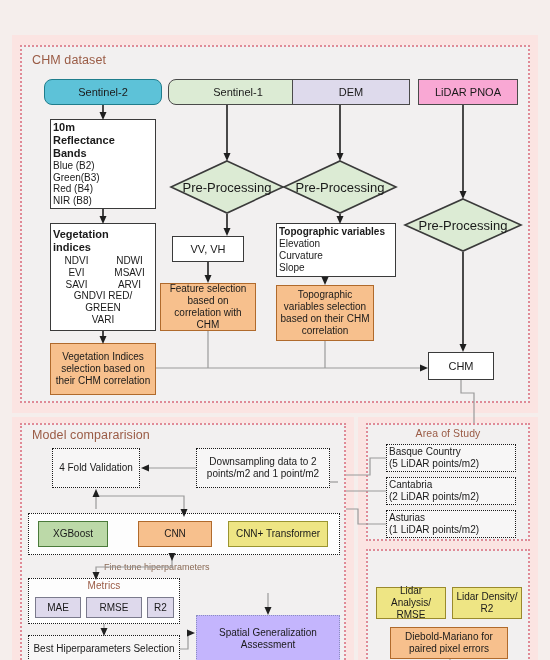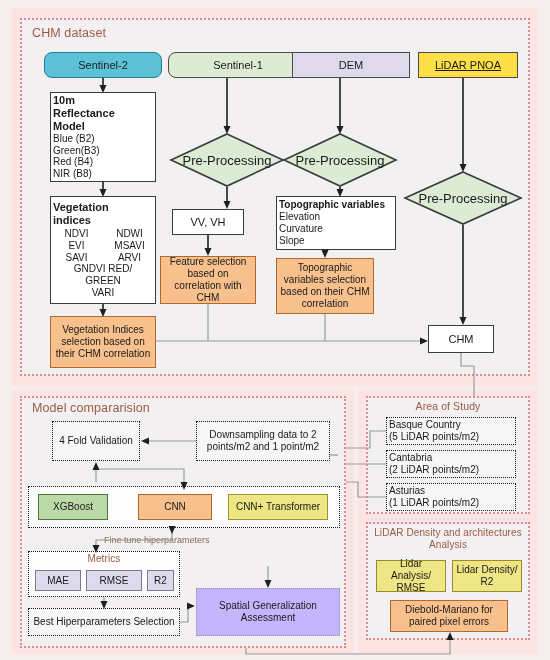--- a/index.html
+++ b/index.html
@@ -2,21 +2,21 @@
 <html><head>
 <meta charset="utf-8">
 <style>
   html,body{margin:0;padding:0;}
   body{
     width:550px;height:660px;
     background:#f5eeec;
     font-family:"Liberation Sans","DejaVu Sans",sans-serif;
     position:relative;overflow:hidden;
   }
-  #root{position:absolute;inset:0;}
+  #root{position:absolute;inset:0;margin-top:27px;}
 
   
   .backdrop{position:absolute;background:#fbe4e2;}
 
   
   .panel{
     position:absolute;
     border:2px dotted #e08a96;
     background:#f2f0f0;
     box-sizing:border-box;
@@ -40,21 +40,21 @@
     line-height:1.18;
     padding:1px 2px;
   }
   .solid{border:1.6px solid #3a3a3a;background:#ffffff;}
   .dotted{border:1.7px dotted #1a1a1a;background:#f7f6f6;}
   .thin{border:1.3px solid #6c6c7a;}
 
   .f-s2{background:#5dc2d8;border-color:#1f7d8c;}
   .f-s1{background:#dcebd4;border-color:#4a4a4a;}
   .f-dem{background:#dedaec;border-color:#4a4a4a;}
-  .f-lidar{background:#fde047;border-color:#4a4a4a;text-decoration:underline;}
+  .f-lidar{background:#f9a8d4;border-color:#4a4a4a;}
   .f-orange{background:#f7c08d;border-color:#b06a2c;}
   .f-green{background:#bcd9a8;border-color:#4a7a3a;}
   .f-yellow{background:#eee584;border-color:#9a9430;}
   .f-cyan{background:#c4b5fd;border-color:#8a8fc0;}
   .f-lav{background:#ded9ec;border-color:#7a7a8c;}
   .f-yel2{background:#eee584;border-color:#9a8a2c;}
 
   .b{font-weight:bold;}
   .fs10{font-size:10px;}
   .fs11{font-size:11px;}
@@ -104,21 +104,21 @@
 
   <div class="node solid f-s2 fs11" style="left:44px;top:52px;width:118px;height:26px;border-radius:8px;">Sentinel-2</div>
   <div class="node solid f-s1 fs11" style="left:168px;top:52px;width:140px;height:26px;border-radius:8px;">Sentinel-1</div>
   <div class="node solid f-dem fs11" style="left:292px;top:52px;width:118px;height:26px;">DEM</div>
   <div class="node solid f-lidar fs11" style="left:418px;top:52px;width:100px;height:26px;">LiDAR PNOA</div>
 
   <div class="node solid" style="left:50px;top:92px;width:106px;height:90px;">
     <div class="col2">
       <div class="b fs11">10m</div>
       <div class="b fs11">Reflectance</div>
-      <div class="b fs11">Model</div>
+      <div class="b fs11">Bands</div>
       <div class="fs10">Blue (B2)</div>
       <div class="fs10">Green(B3)</div>
       <div class="fs10">Red (B4)</div>
       <div class="fs10">NIR (B8)</div>
     </div>
   </div>
 
   <div class="node solid" style="left:50px;top:196px;width:106px;height:108px;">
     <div class="col2">
       <div class="b fs11">Vegetation</div>
@@ -284,21 +284,20 @@
     </div>
   </div>
   <div class="node dotted fs10" style="left:386px;top:483px;width:130px;height:28px;">
     <div class="col2">
       <div>Asturias</div>
       <div>(1 LiDAR points/m2)</div>
     </div>
   </div>
 
   <div class="panel" style="left:366px;top:522px;width:164px;height:118px;"></div>
-  <div class="panel-title center" style="left:370px;top:527px;width:156px;font-size:10px;white-space:normal;line-height:1.2;">LiDAR Density and architectures Analysis</div>
 
   <div class="node solid f-yel2 fs10" style="left:376px;top:560px;width:70px;height:32px;">Lidar Analysis/ RMSE</div>
   <div class="node solid f-yel2 fs10" style="left:452px;top:560px;width:70px;height:32px;">Lidar Density/ R2</div>
   <div class="node solid f-orange fs10" style="left:390px;top:600px;width:118px;height:32px;">Diebold-Mariano for paired pixel errors</div>
 
   <div class="conn" style="left:0;top:0;width:550px;height:660px;">
     <svg width="550" height="660" viewBox="0 0 550 660">
 
       <path class="ln-grey" d="M386,431 L370,431 L370,448 L346,448"></path>
       <path class="ln-grey" d="M386,464 L346,464"></path>

